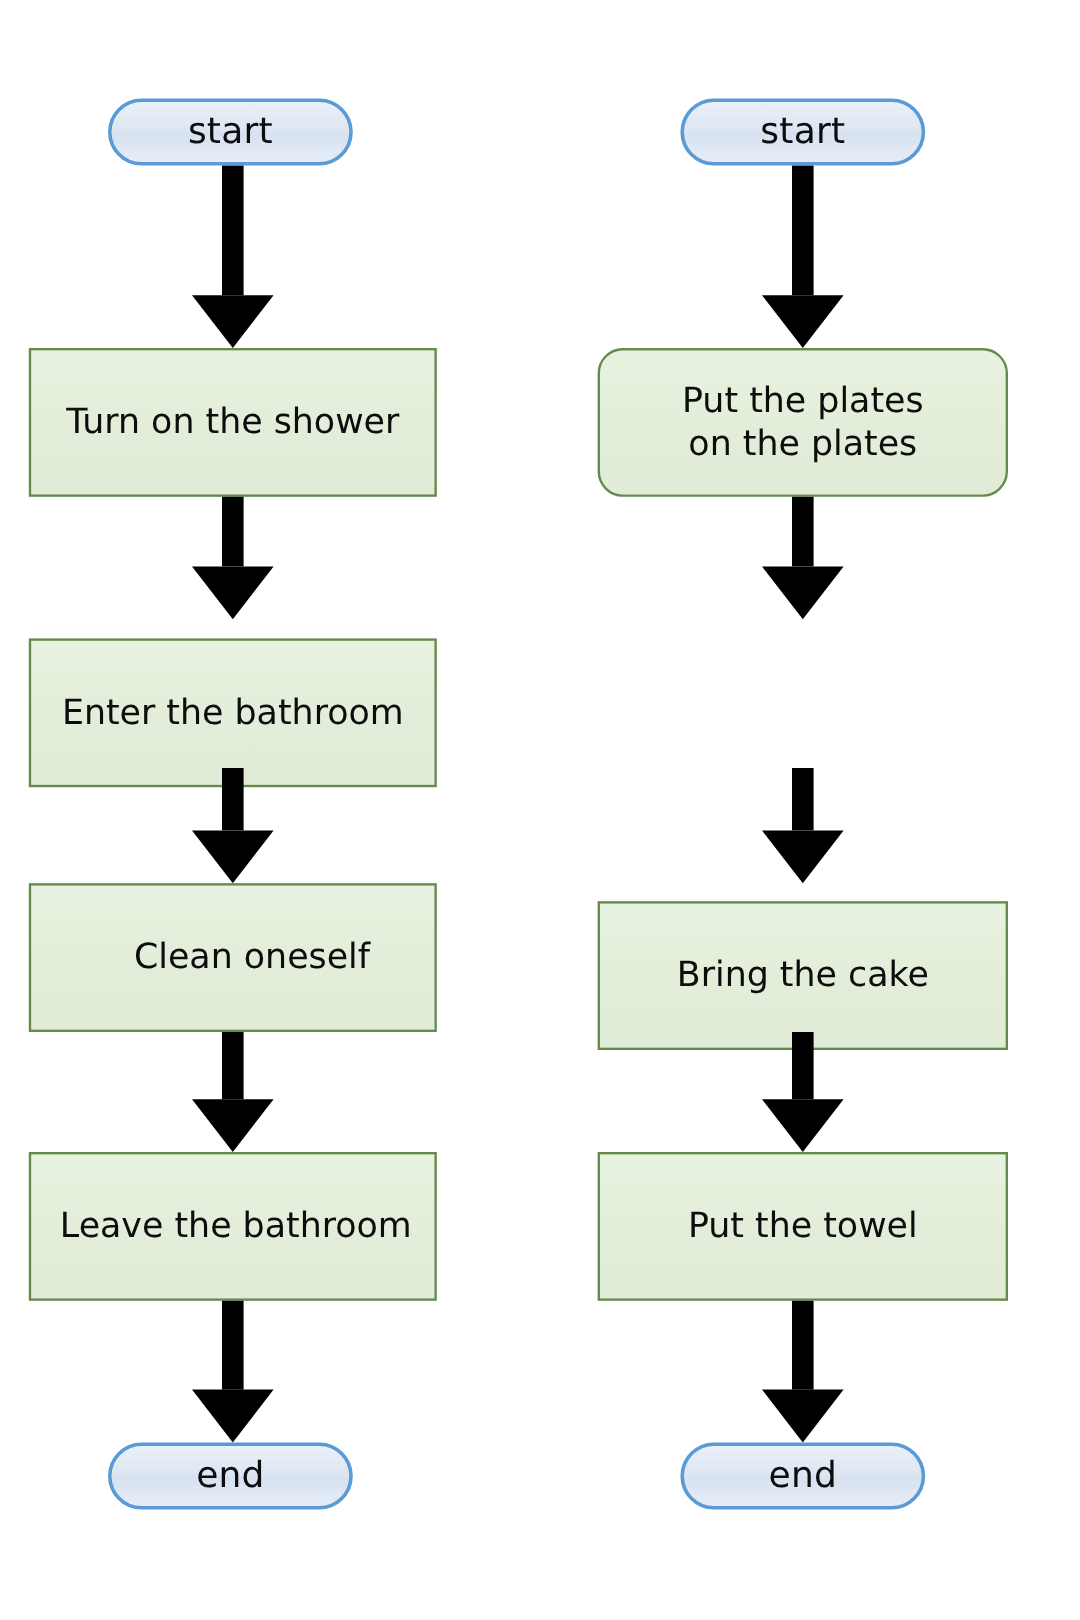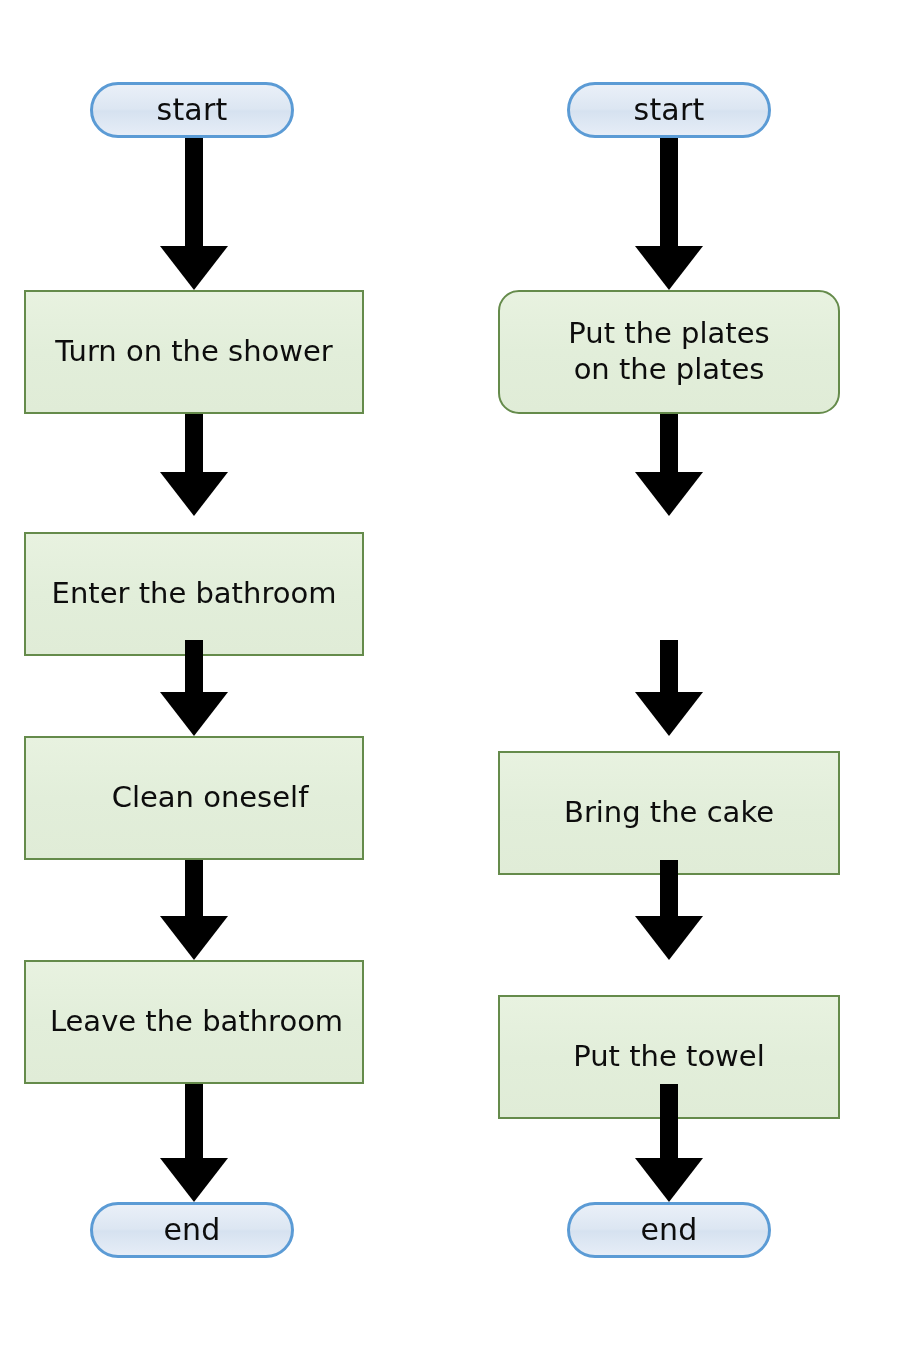--- a/index.html
+++ b/index.html
@@ -180,21 +180,21 @@
 
     <div class="process" style="top:736px;margin-top:15px;">
       <span>Bring the cake</span>
     </div>
 
     <div class="arrow" style="left:185px; top:860px; height:100px;">
       <div class="shaft" style="height:56px;"></div>
       <div class="head"></div>
     </div>
 
-    <div class="process" style="top:995px;">
+    <div class="process" style="top:960px;">
       <span>Put the towel</span>
     </div>
 
     <div class="arrow" style="left:185px; top:1084px; height:118px;">
       <div class="shaft" style="height:74px;"></div>
       <div class="head"></div>
     </div>
 
     <div class="terminal" style="left:117px; top:1202px;">
       <span>end</span>

